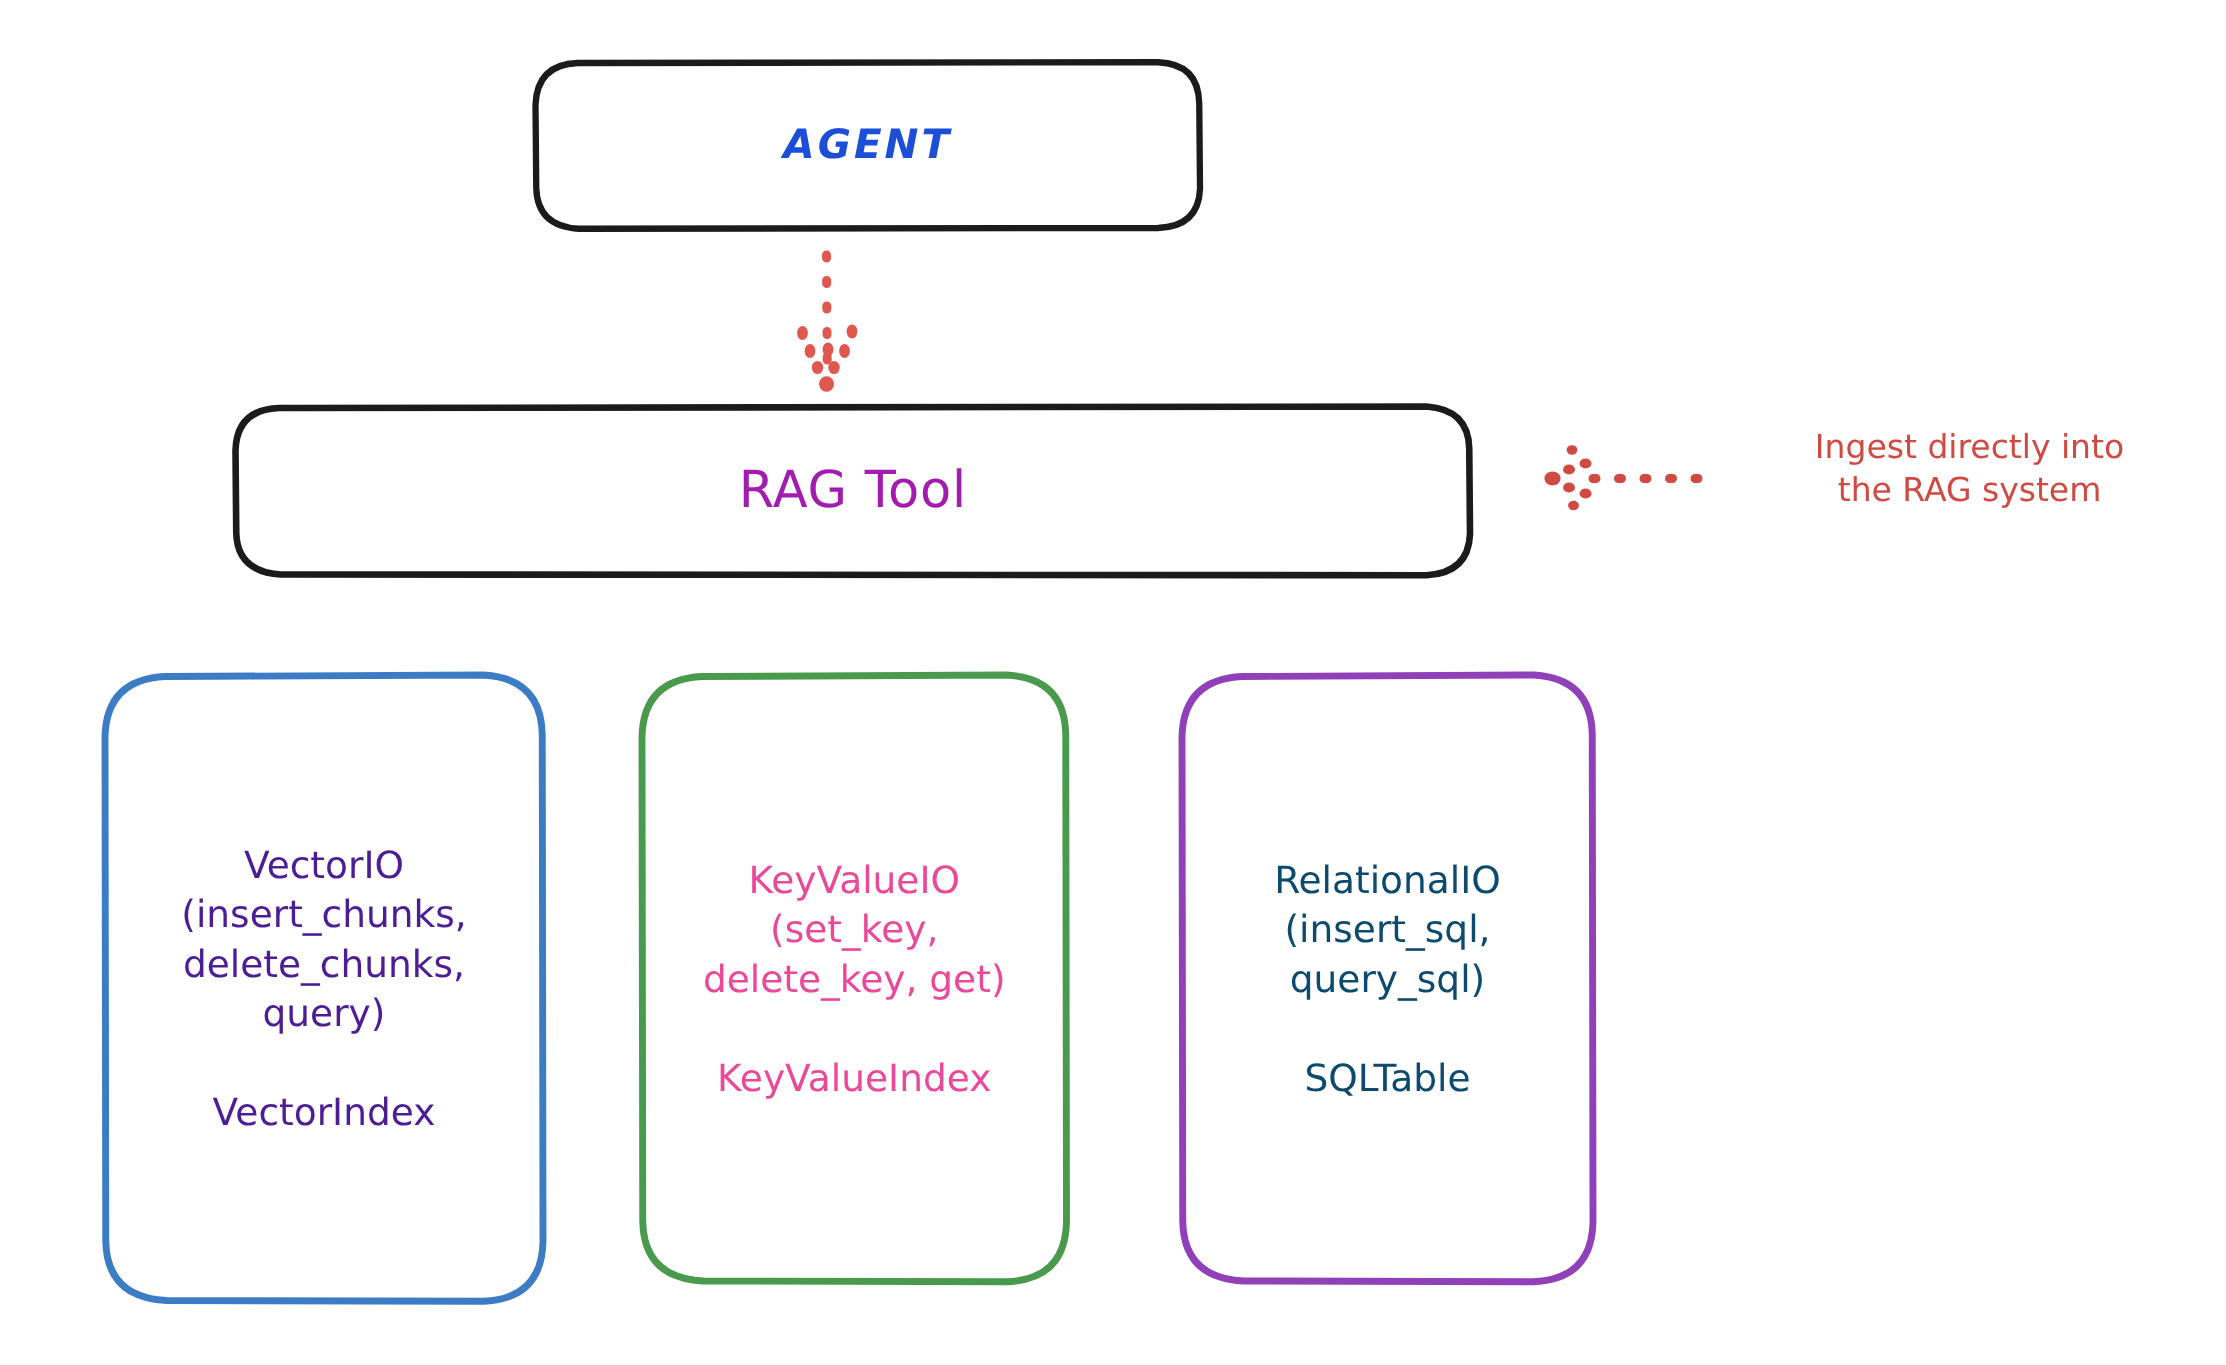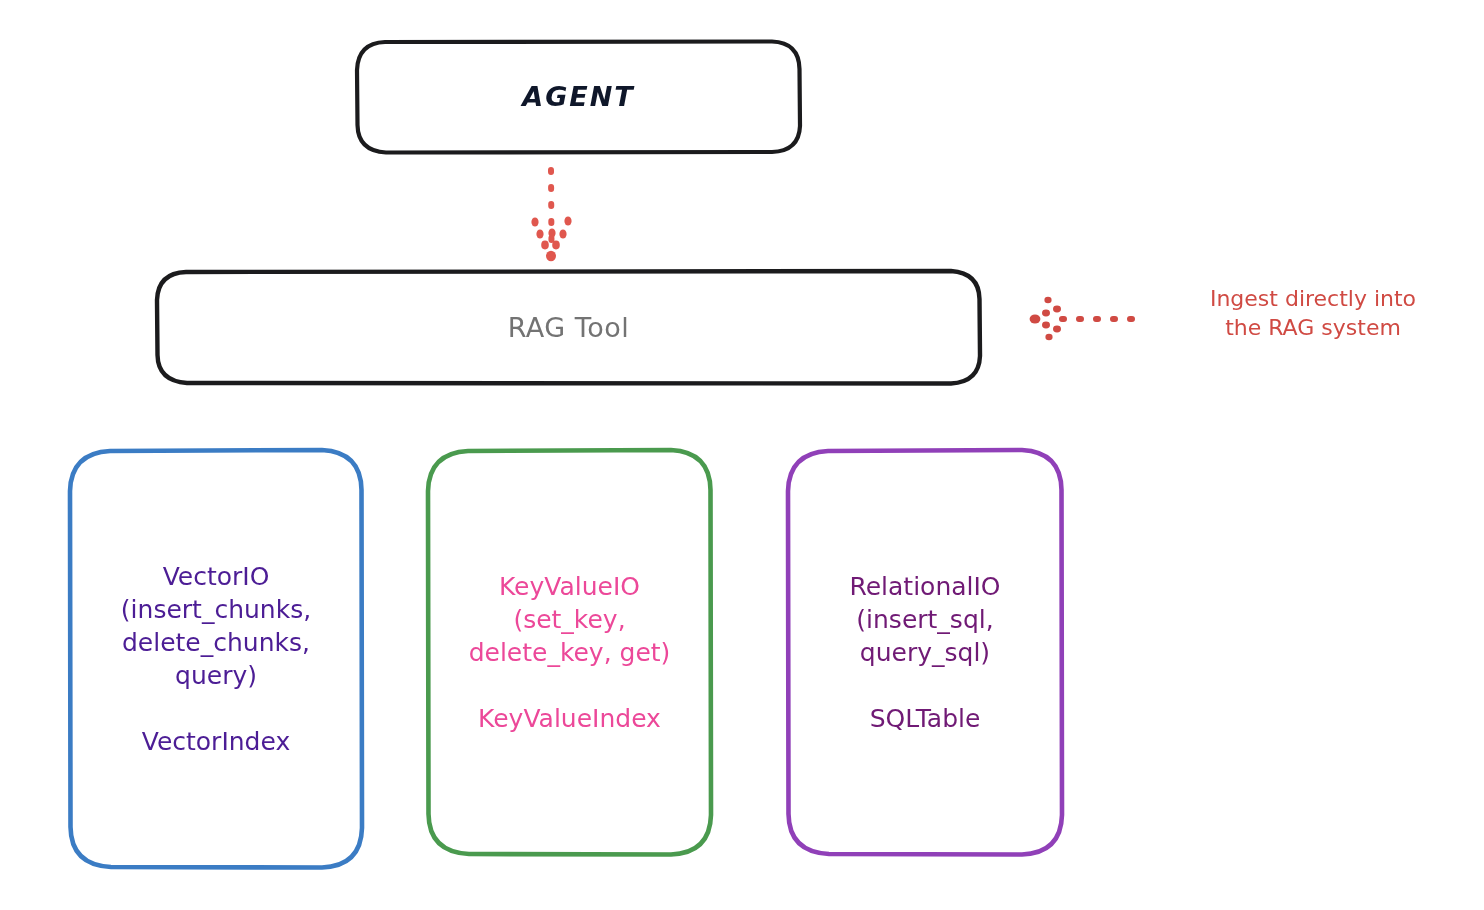--- a/index.html
+++ b/index.html
@@ -37,49 +37,49 @@
   
   #agent-box {
     left: 357px; top: 41px; width: 443px; height: 112px;
   }
   #agent-box .node-label {
     font-family: "DejaVu Sans", sans-serif;
     font-style: italic;
     font-weight: 600;
     font-size: 27px;
     letter-spacing: 2px;
-    color: #0f172a;
+    color: #1d4ed8;
   }
 
   
   #rag-box {
     left: 157px; top: 271px; width: 823px; height: 113px;
   }
   #rag-box .node-label {
     font-family: "DejaVu Sans", sans-serif;
-    font-size: 27px;
-    color: #737373;
+    font-size: 34px;
+    color: #a21caf;
     letter-spacing: 0.5px;
   }
 
   
   #vector-box  { left: 70px;  top: 450px; width: 292px; height: 418px; }
   #kv-box      { left: 428px; top: 450px; width: 283px; height: 405px; }
   #rel-box     { left: 788px; top: 450px; width: 274px; height: 405px; }
 
   #vector-box .node-label,
   #kv-box .node-label,
   #rel-box .node-label {
     font-family: "DejaVu Sans", sans-serif;
     font-size: 25px;
     line-height: 1.32;
   }
   #vector-box .node-label { color: #4c1d95; }
   #kv-box     .node-label { color: #ec4899; }
-  #rel-box    .node-label { color: #701a75; }
+  #rel-box    .node-label { color: #0c4a6e; }
 
   
   #ingest-note {
     position: absolute;
     left: 1148px;
     top: 284px;
     width: 330px;
     color: #d04a43;
     font-family: "DejaVu Sans", sans-serif;
     font-size: 22px;

